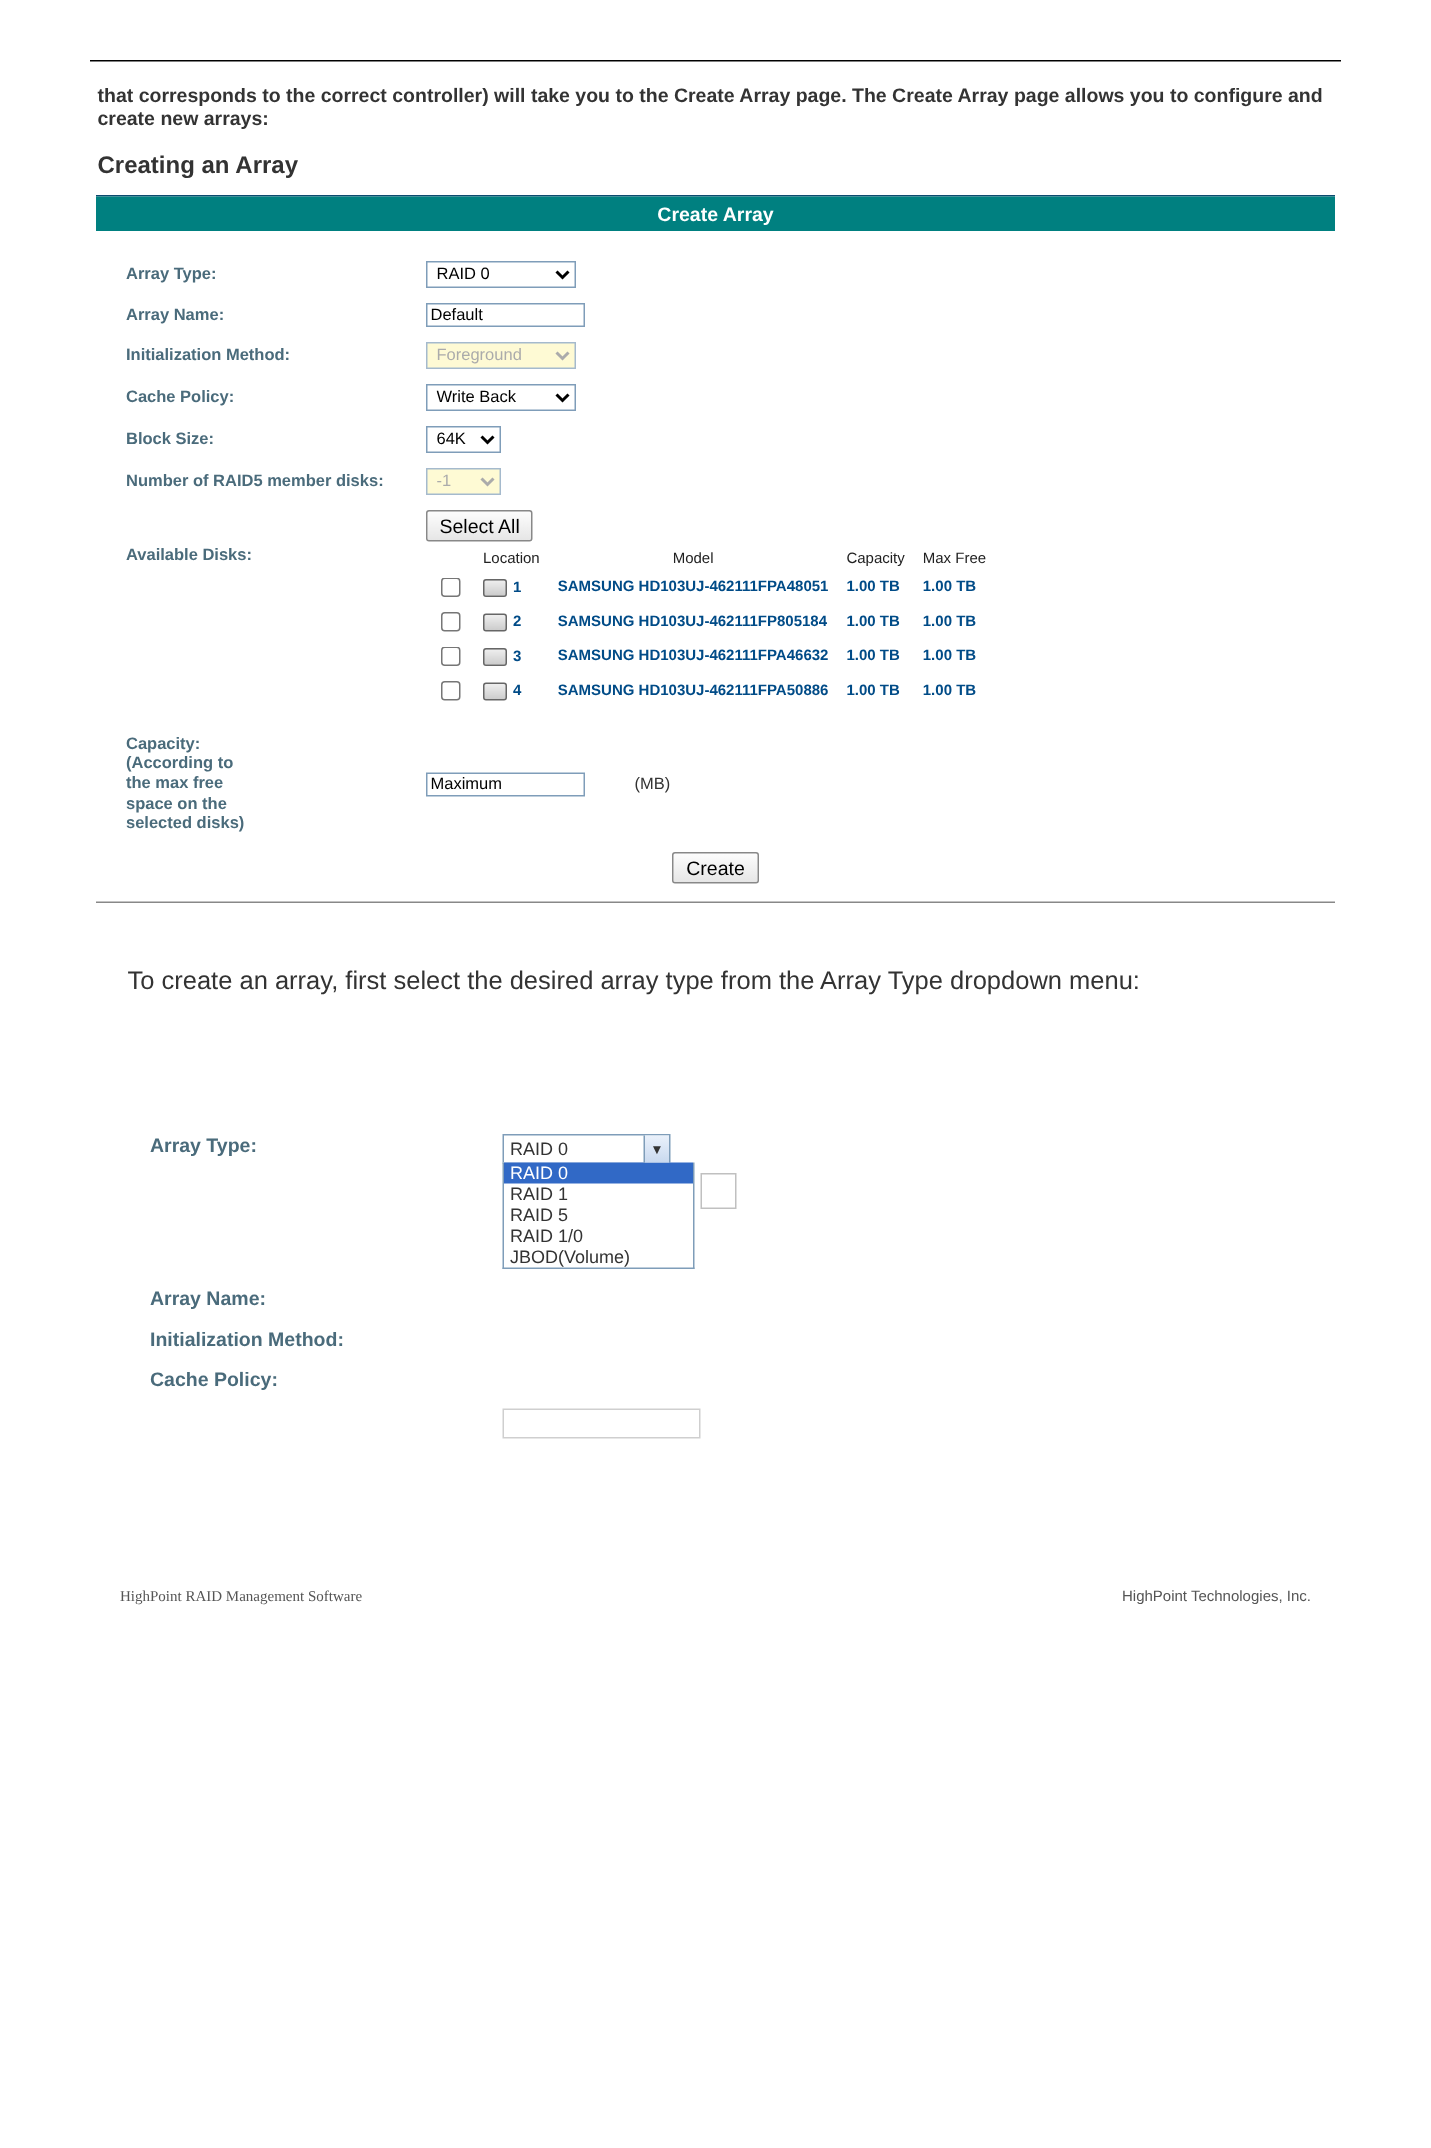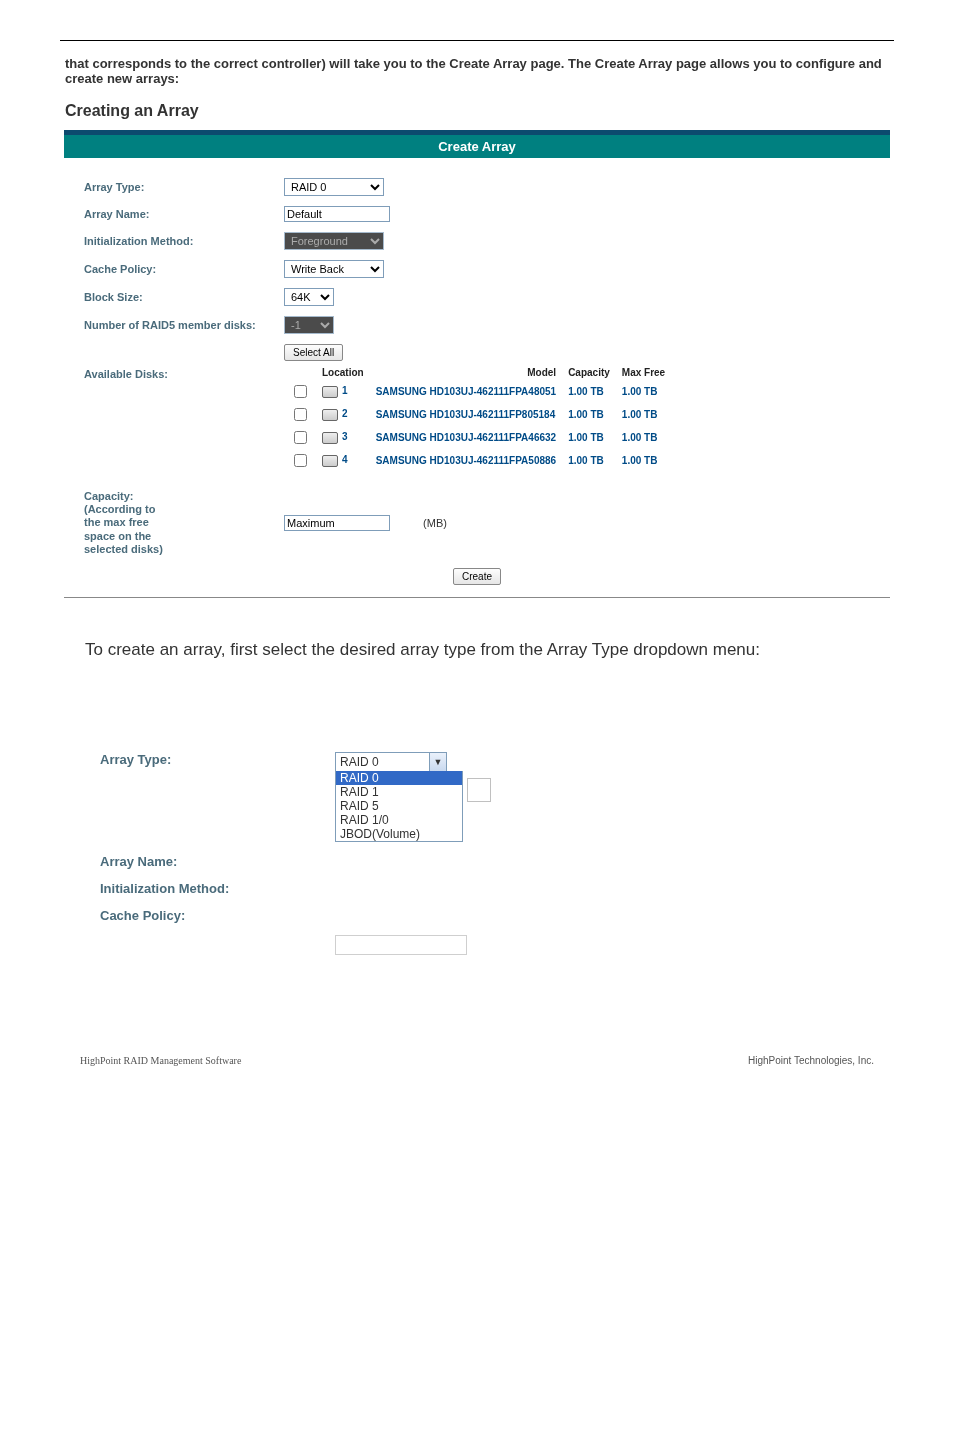--- a/index.html
+++ b/index.html
@@ -28,21 +28,21 @@
     margin: 16px 65px 10px 65px;
     font-family: Arial, sans-serif;
   }
   .top-rule {
     border: 0;
     border-top: 1px solid #000;
     margin: 0 60px 0 60px;
   }
   .panel {
     margin: 0 64px;
-    border-top: 5px solid #0c4a6e;
+    border-top: 1px solid #0c4a6e;
     border-bottom: 1px solid #888;
   }
   .panel-title {
     background: #008080;
     color: #fff;
     text-align: center;
     font-weight: bold;
     font-size: 13px;
     padding: 4px 0;
     font-family: "Trebuchet MS", Verdana, sans-serif;
@@ -66,46 +66,46 @@
     flex: 1;
   }
   select, input[type="text"] {
     font-size: 11px;
     font-family: Verdana, sans-serif;
     padding: 1px 2px;
     border: 1px solid #7f9db9;
     background: #fff;
   }
   select[disabled], input[disabled] {
-    background: #000000;
+    background: #fef9c3;
     color: #888;
   }
   .sel-wide { width: 100px; }
   .inp-wide { width: 100px; }
   .sel-small { width: 50px; }
   .btn {
-    font-size: 10px;
+    font-size: 13px;
     font-family: Verdana, sans-serif;
     padding: 2px 8px;
     border: 1px solid #888;
     background: linear-gradient(#fdfdfd,#e6e6e6);
     border-radius: 2px;
     cursor: pointer;
   }
   .disks-area {
     margin-left: 0;
   }
   .disk-table {
     border-collapse: collapse;
     margin-top: 4px;
     font-size: 10px;
   }
   .disk-table th {
-    text-align: right;
-    font-weight: bold;
+    text-align: center;
+    font-weight: normal;
     color: #222;
     padding: 2px 6px;
     font-size: 10px;
   }
   .disk-table td {
     padding: 2px 6px;
     vertical-align: middle;
   }
   .disk-icon {
     width: 14px;

